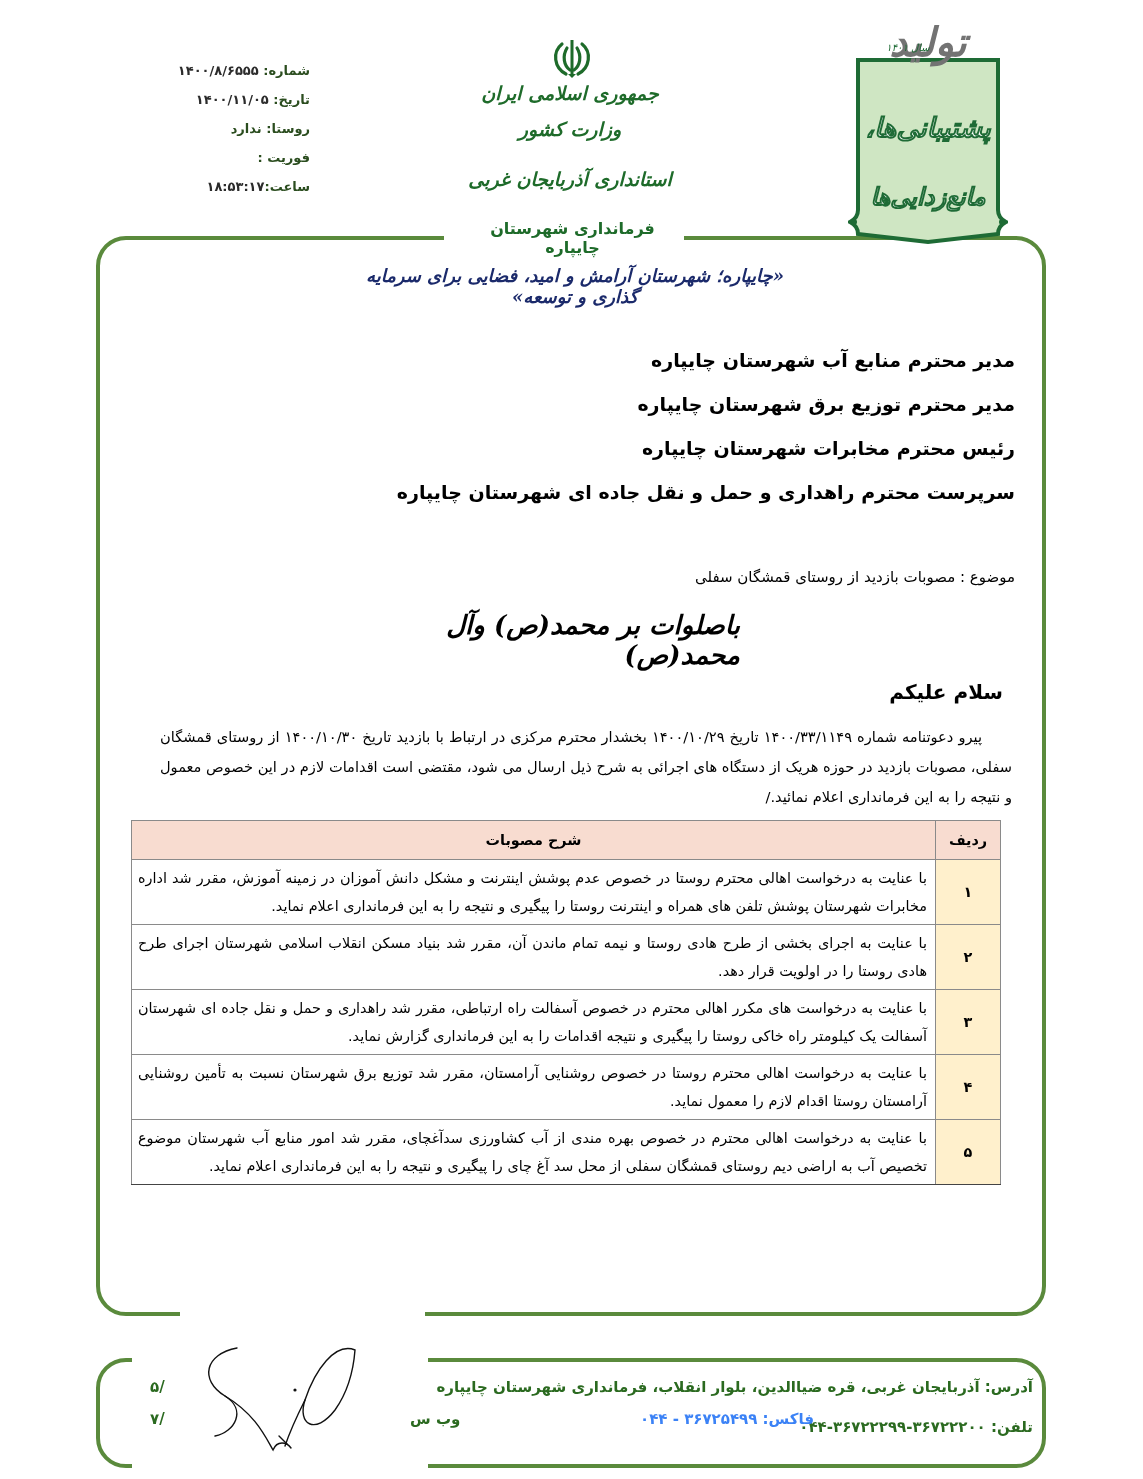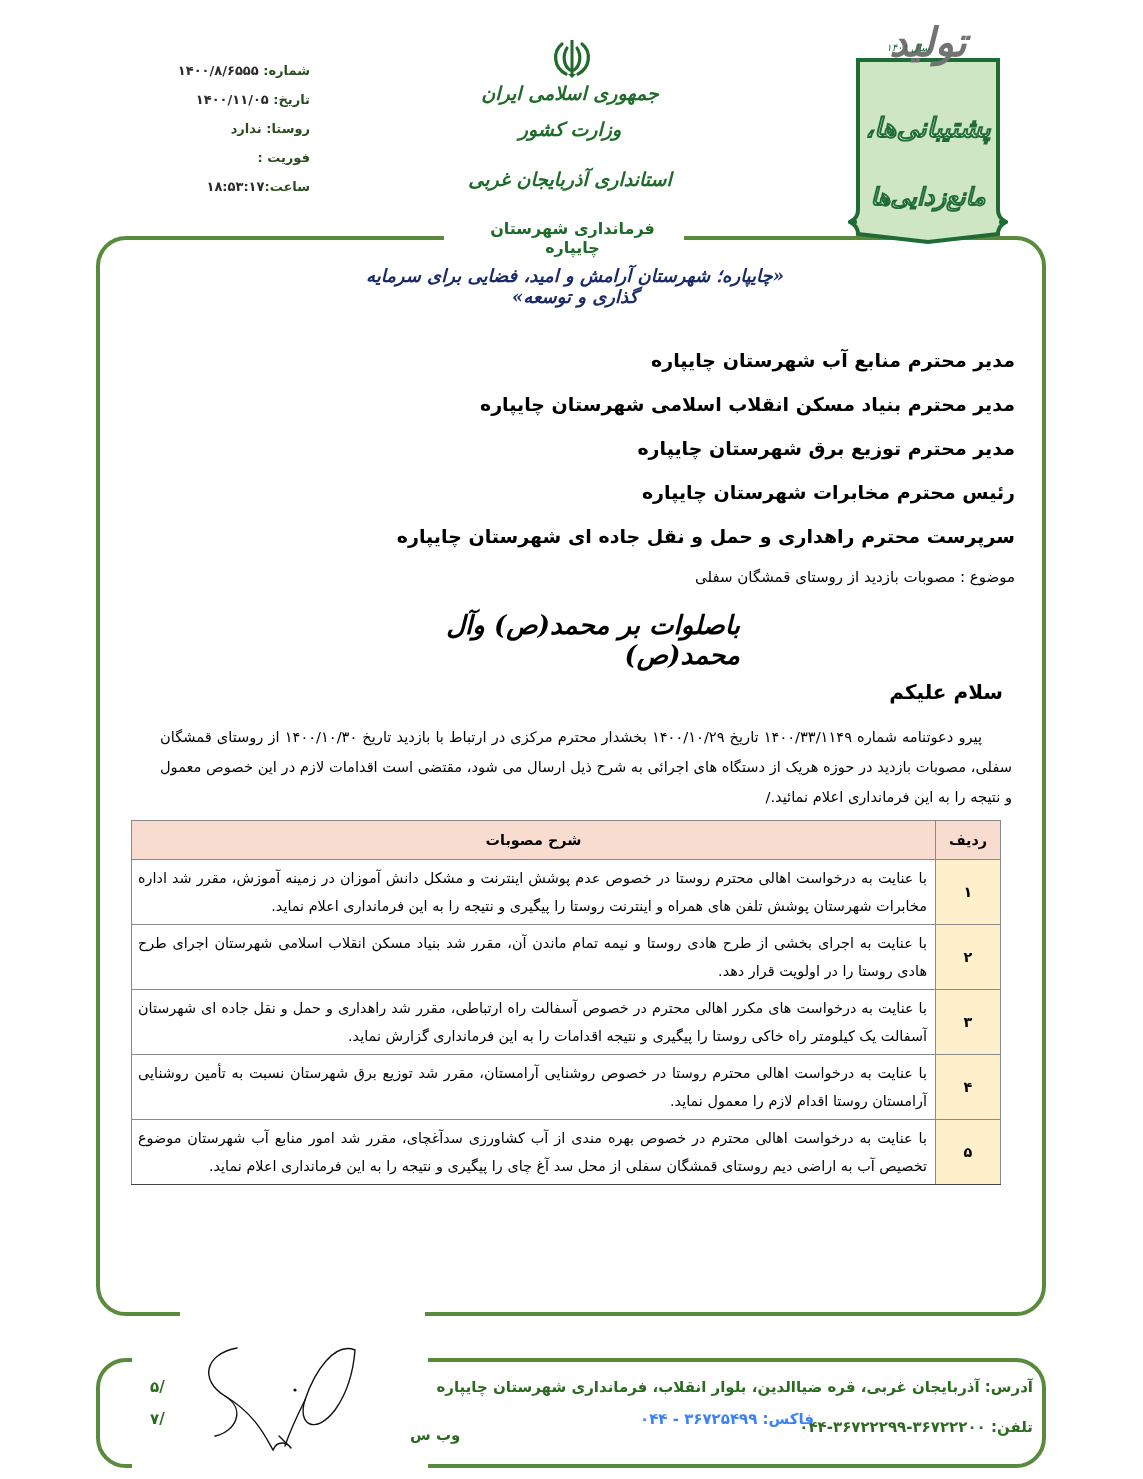--- a/index.html
+++ b/index.html
@@ -56,21 +56,21 @@
   table.resol td.desc { text-align:justify; padding:4px 8px 4px 6px; line-height:28px; }
   table.resol tr:last-child td { border-bottom:1.5px solid #444; }
 
   
   .footer { left:96px; top:1358px; width:950px; height:110px; border:4px solid #5a8a3c; border-radius:30px; box-sizing:border-box; }
   .fgap1 { left:132px; top:1350px; width:296px; height:16px; background:#fff; }
   .fgap2 { left:132px; top:1460px; width:296px; height:16px; background:#fff; }
   .faddr { right:110px; top:1378px; direction:rtl; font-weight:bold; font-size:15px; color:#2b6a20; white-space:nowrap; }
   .fphone { right:110px; top:1410px; direction:rtl; font-weight:bold; font-size:15px; color:#2b6a20; white-space:nowrap;margin-top:8px; }
   .ffax { left:640px; top:1410px; direction:rtl; font-weight:bold; font-size:15px; color:#3b82f6; white-space:nowrap; }
-  .fweb { left:410px; top:1410px; direction:rtl; font-weight:bold; font-size:15px; color:#2b6a20; white-space:nowrap;margin-top:16px; }
+  .fweb { left:410px; top:1410px; direction:rtl; font-weight:bold; font-size:15px; color:#2b6a20; white-space:nowrap; }
   .fcut1 { left:150px; top:1378px; font-weight:bold; font-size:15px; color:#2b6a20; }
   .fcut2 { left:150px; top:1410px; font-weight:bold; font-size:15px; color:#2b6a20; }
   .signature { left:195px; top:1340px; width:180px; height:120px; }
 </style>
 </head>
 <body>
 
 <div class="abs meta">
   <div class="row"><span class="lbl">شماره:</span> <span class="val">۱۴۰۰/۸/۶۵۵۵</span></div>
   <div class="row"><span class="lbl">تاریخ:</span> <span class="val">۱۴۰۰/۱۱/۰۵</span></div>
@@ -106,21 +106,20 @@
 </svg>
 <div class="abs" style="left:858px;top:18px;width:140px;text-align:center;direction:rtl;font-family:'DejaVu Serif',serif;font-style:italic;font-weight:bold;font-size:40px;color:#737373;">تولید</div>
 <div class="abs" style="left:878px;top:42px;width:60px;text-align:center;direction:rtl;font-family:'DejaVu Serif',serif;font-style:italic;font-size:10px;color:#1e6b35;">سال ۱۴۰۱</div>
 <div class="abs" style="left:858px;top:112px;width:140px;text-align:center;direction:rtl;font-family:'DejaVu Serif',serif;font-style:italic;font-weight:bold;font-size:27px;color:#fff;-webkit-text-stroke:1px #1e6b35;">پشتیبانی‌ها،</div>
 <div class="abs" style="left:858px;top:182px;width:140px;text-align:center;direction:rtl;font-family:'DejaVu Serif',serif;font-style:italic;font-weight:bold;font-size:24px;color:#fff;-webkit-text-stroke:1px #1e6b35;">مانع‌زدایی‌ها</div>
 
 <div class="abs motto">«چایپاره؛ شهرستان آرامش و امید، فضایی برای سرمایه گذاری و توسعه»</div>
 
 <div class="abs recips">
   <div>مدیر محترم منابع آب شهرستان چایپاره</div>
-  <div>مدیر محترم بنیاد مسکن انقلاب اسلامی شهرستان چایپاره</div>
   <div>مدیر محترم توزیع برق شهرستان چایپاره</div>
   <div>رئیس محترم مخابرات شهرستان چایپاره</div>
   <div>سرپرست محترم راهداری و حمل و نقل جاده ای شهرستان چایپاره</div>
 </div>
 
 <div class="abs subject">موضوع : مصوبات بازدید از روستای قمشگان سفلی</div>
 <div class="abs salawat">باصلوات بر محمد(ص) وآل محمد(ص)</div>
 <div class="abs greet">سلام علیکم</div>
 
 <div class="abs intro">

